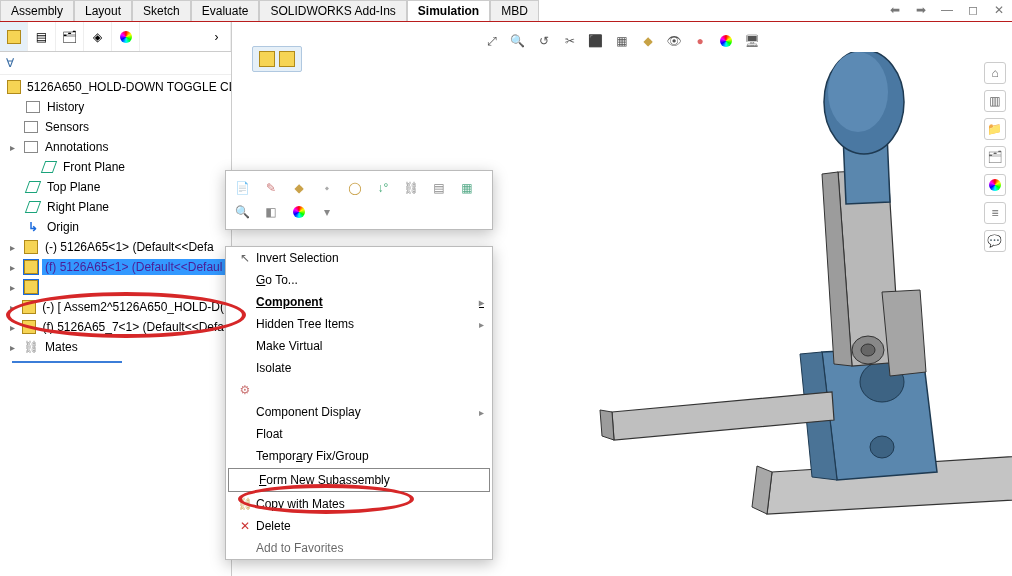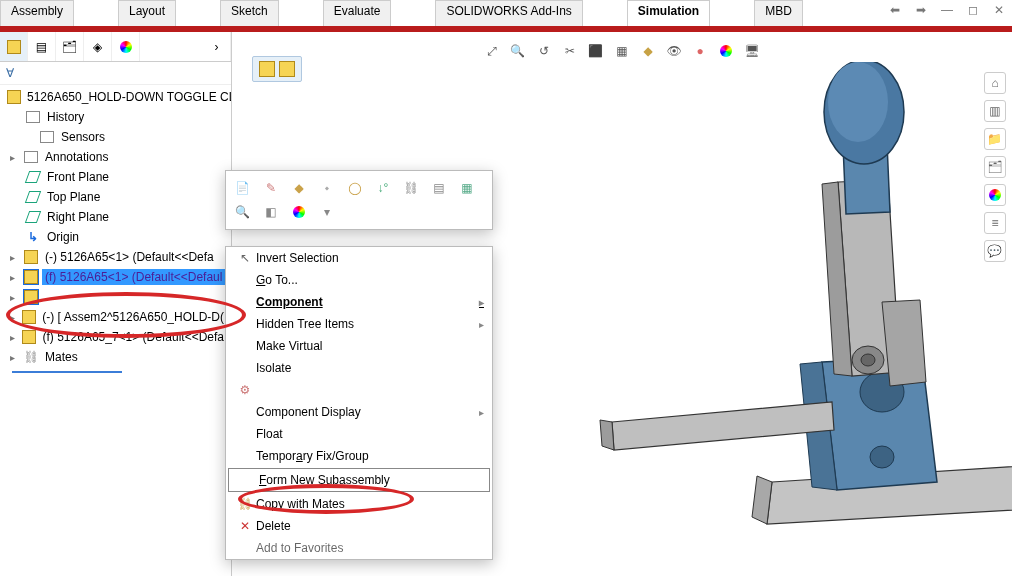--- a/index.html
+++ b/index.html
@@ -1,18 +1,18 @@
 <!DOCTYPE html>
 <html><head>
 <meta charset="utf-8">
 <style>
 * { margin: 0; padding: 0; box-sizing: border-box; font-family: "Segoe UI", Arial, sans-serif; font-size: 12px; }
 body { background: #f5f5f5; width: 1012px; height: 576px; position: relative; overflow: hidden; }
 
-.tab-bar { display: flex; background: #fff; border-bottom: 6px solid #b91c1c; height: 32px; gap: 44px; }
+.tab-bar { display: flex; background: #fff; border-bottom: 1px solid #b91c1c; height: 22px; }
 .tab { padding: 3px 10px; border: 1px solid #ccc; border-bottom: none; background: #f0f0f0; cursor: pointer; }
 .tab.active { background: #fff; font-weight: bold; }
 
 .window-controls { position: absolute; top: 2px; right: 4px; display: flex; gap: 8px; }
 .window-controls span { width: 18px; height: 16px; display: flex; align-items: center; justify-content: center; color: #777; cursor: pointer; }
 
 .main { display: flex; height: calc(100% - 22px); }
 .left-panel { width: 232px; background: #fff; border-right: 1px solid #ccc; display: flex; flex-direction: column; }
 .panel-tabs { display: flex; border-bottom: 1px solid #ccc; height: 30px; }
 .panel-tab { width: 28px; display: flex; align-items: center; justify-content: center; border-right: 1px solid #eee; cursor: pointer; }
@@ -114,34 +114,34 @@
             <span class="i-asm"></span>
           </span>
           <span class="lbl">5126A650_HOLD-DOWN TOGGLE CLA</span>
         </div>
       <div class="tree-row" style="padding-left:22px">
           <span class="ico">
             <span class="i-folder"></span>
           </span>
           <span class="lbl">History</span>
         </div>
-      <div class="tree-row" style="padding-left:36px">
+      <div class="tree-row" style="padding-left:20px">
           <span class="ico">
             <span class="i-folder"></span>
           </span>
           <span class="lbl">Sensors</span>
         </div>
       <div class="tree-row" style="padding-left:10px">
           <span class="exp">▸</span>
           <span class="ico">
             <span class="i-folder"></span>
           </span>
           <span class="lbl">Annotations</span>
         </div>
-      <div class="tree-row" style="padding-left:22px">
+      <div class="tree-row" style="padding-left:38px">
           <span class="ico">
             <span class="i-plane"></span>
           </span>
           <span class="lbl">Front Plane</span>
         </div>
       <div class="tree-row" style="padding-left:22px">
           <span class="ico">
             <span class="i-plane"></span>
           </span>
           <span class="lbl">Top Plane</span>

